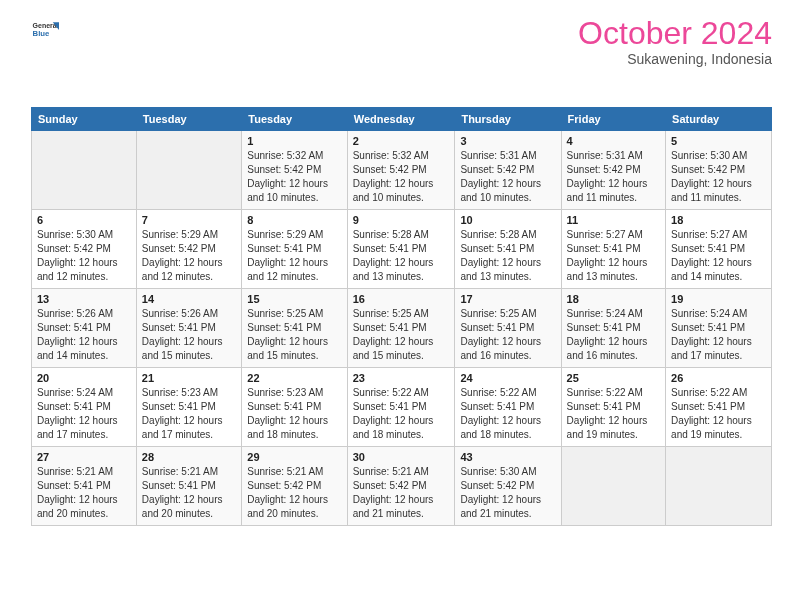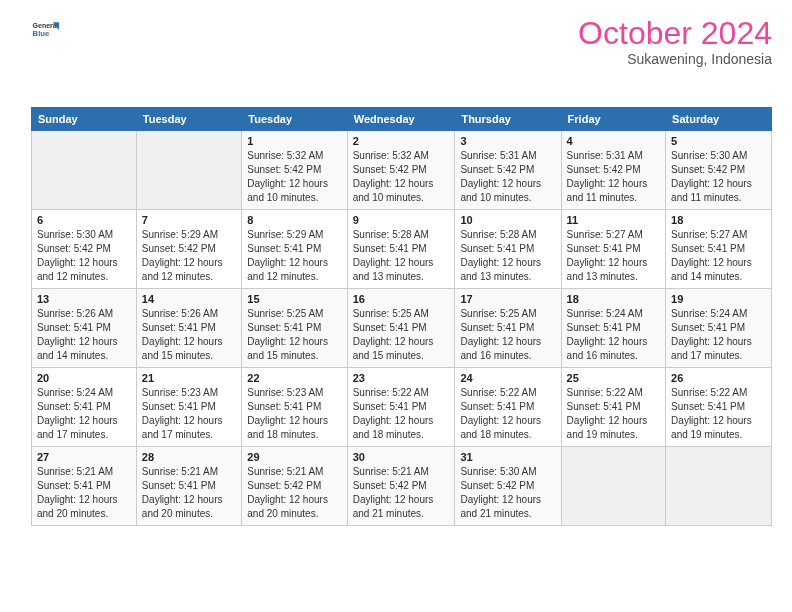--- a/index.html
+++ b/index.html
@@ -307,21 +307,21 @@
 Sunset: 5:42 PM
 Daylight: 12 hours and 20 minutes.</div>
           </td>
           <td>
             <span class="day-number">30</span>
             <div class="day-info" style="white-space: pre-line;">Sunrise: 5:21 AM
 Sunset: 5:42 PM
 Daylight: 12 hours and 21 minutes.</div>
           </td>
           <td>
-            <span class="day-number">31</span>
+            <span class="day-number">43</span>
             <div class="day-info" style="white-space: pre-line;">Sunrise: 5:30 AM
 Sunset: 5:42 PM
 Daylight: 12 hours and 21 minutes.</div>
           </td>
           <td class="empty-cell"></td>
           <td class="empty-cell"></td>
         </tr>
       </tbody>
   </table>
 </div>

